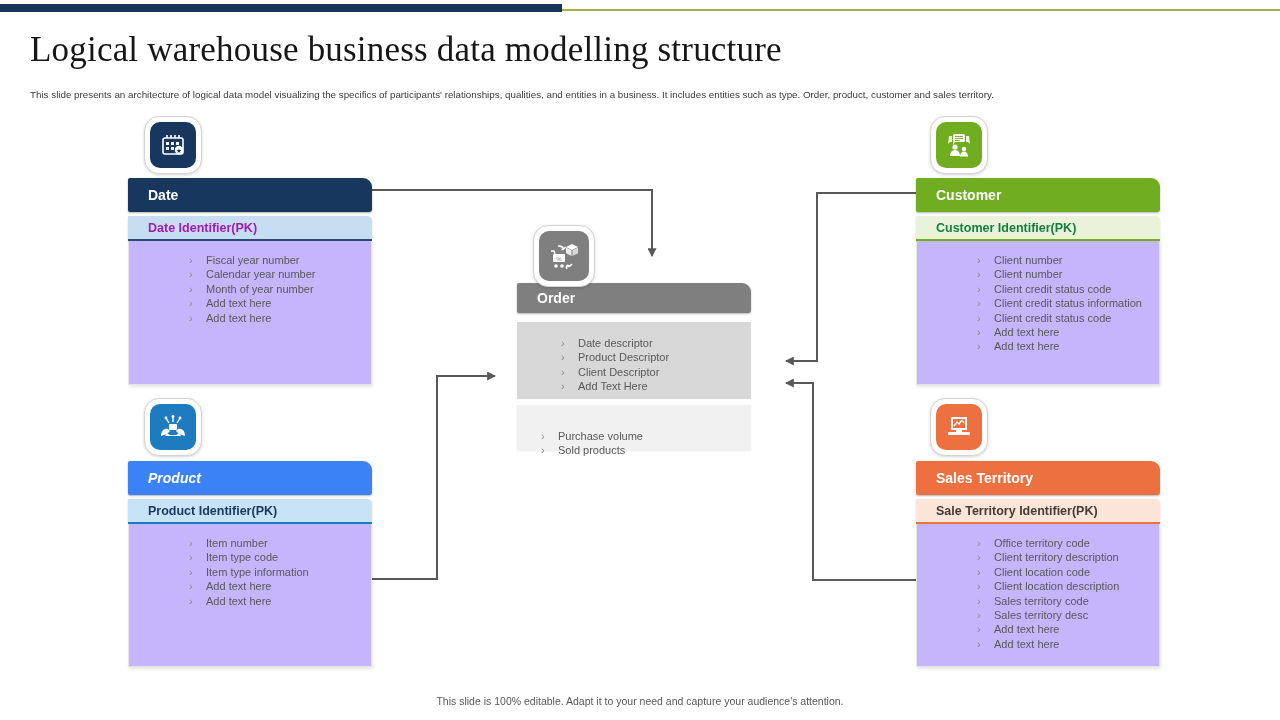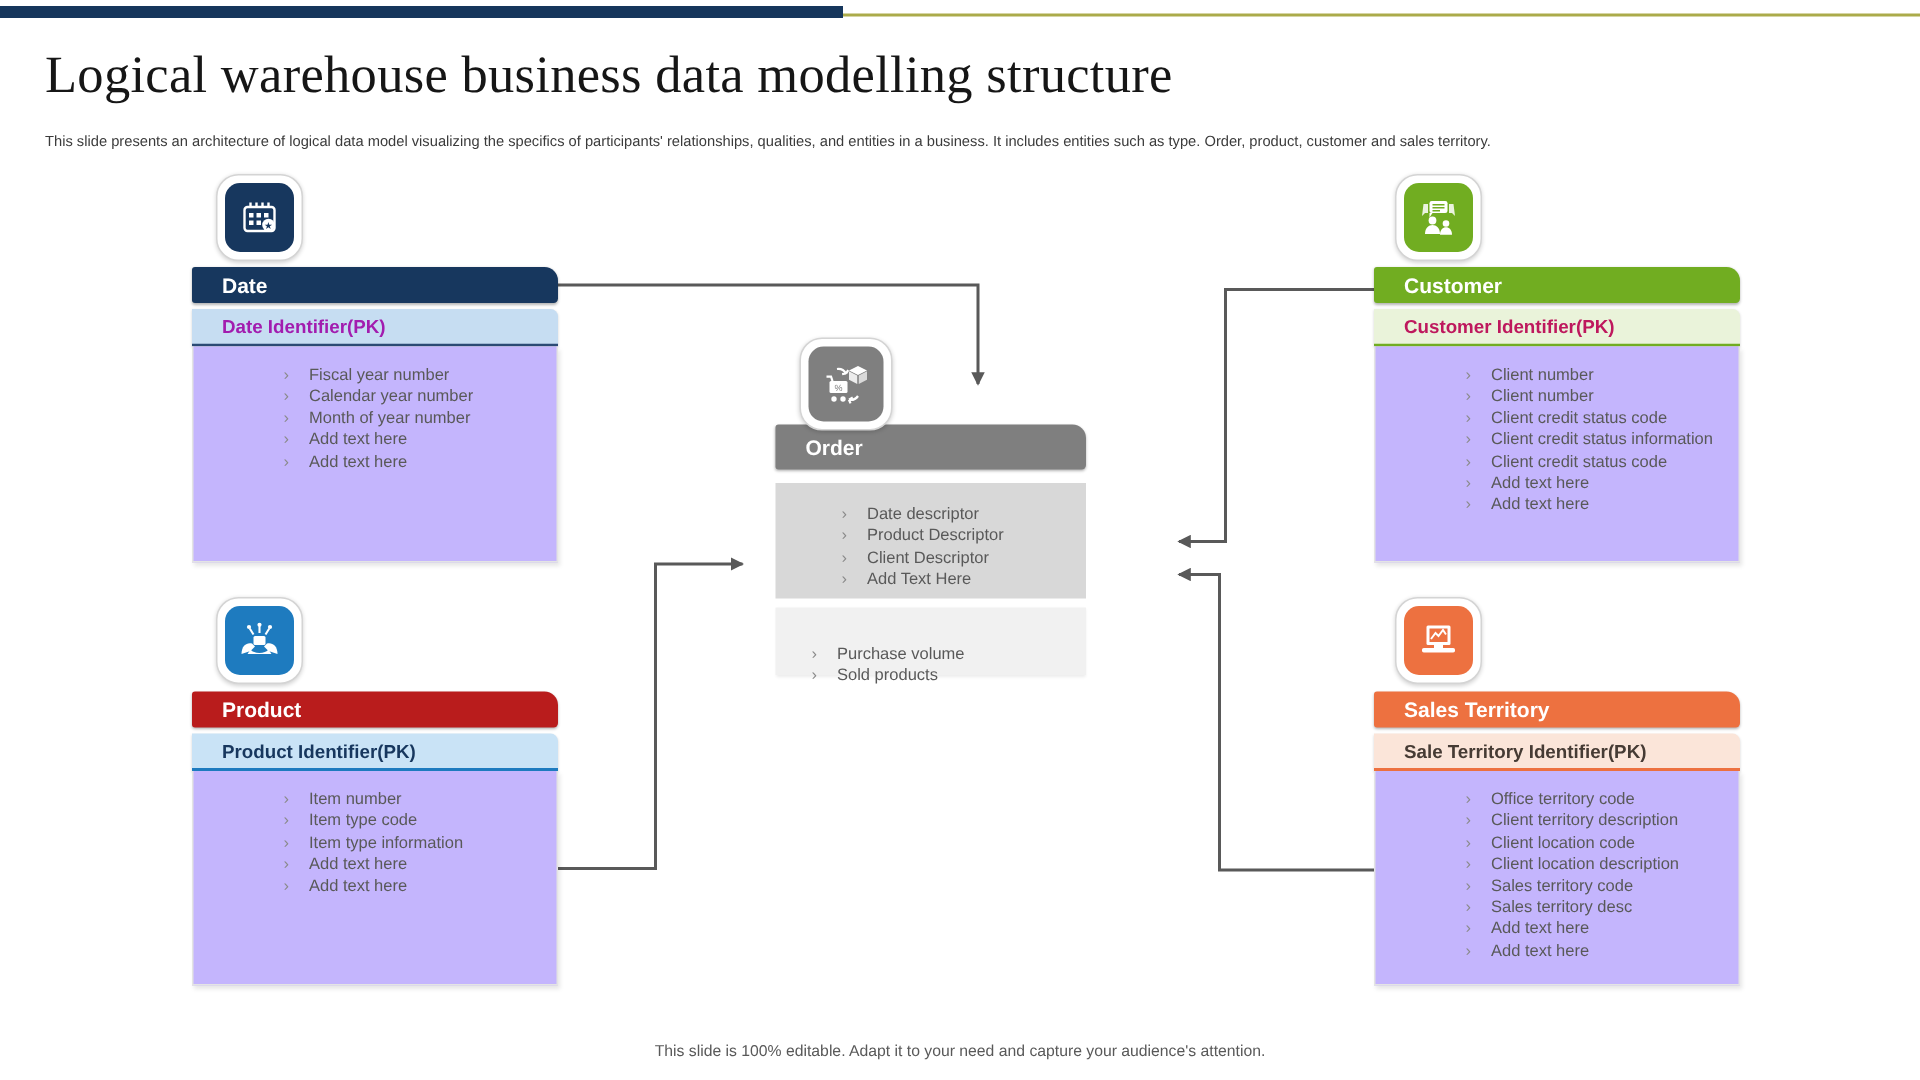--- a/index.html
+++ b/index.html
@@ -19,46 +19,46 @@
 
   
   .footer{position:absolute;left:0;top:695px;width:1280px;margin:0;text-align:center;
           font-size:10.5px;color:#595959;}
 
   
   .connectors{position:absolute;left:0;top:0;z-index:1;pointer-events:none;}
 
   
   .entity{position:absolute;width:244px;z-index:2;}
-  .hdr{height:24px;display:flex;align-items:center;padding-left:20px;box-sizing:border-box;
+  .hdr{height:34px;display:flex;align-items:center;padding-left:20px;box-sizing:border-box;
        color:#fff;font-weight:bold;font-size:14px;border-radius:2px 9px 3px 2px;
        box-shadow:0 1px 2px rgba(0,0,0,.3);}
   .sub{margin-top:4px;height:25px;display:flex;align-items:center;padding-left:20px;
        box-sizing:border-box;font-weight:bold;font-size:12.5px;border-radius:0 5px 0 0;
        box-shadow:0 1px 2px rgba(0,0,0,.18);}
   .body{background:#c4b5fd;border:1px solid #E4E4E4;border-top:none;box-sizing:border-box;
         box-shadow:1px 2px 3px rgba(0,0,0,.10);padding-left:36px;}
   .body ul, .osec ul{list-style:none;margin:0;padding:12px 8px 0 23px;}
   .body li, .osec li{position:relative;padding-left:18px;font-size:11px;line-height:14.4px;
         color:#595959;}
   .body li::before, .osec li::before{content:"\203A";position:absolute;left:1px;top:0;
         color:#8a8a8a;font-size:11px;}
 
   
   .date .hdr{background:#17375E;}
   .date .sub{background:#C6DDF2;color:#a21caf;border-bottom:2px solid #2B4A74;}
-  .product .hdr{background:#b91c1c;}
+  .product .hdr{background:#3b82f6;font-style:italic;}
   .product .sub{background:#C9E3F6;color:#17375E;border-bottom:2px solid #1E7BBF;}
   .customer .hdr{background:#71AD21;}
-  .customer .sub{background:#EAF3DA;color:#be185d;border-bottom:2px solid #71AD21;}
+  .customer .sub{background:#EAF3DA;color:#15803d;border-bottom:2px solid #71AD21;}
   .sales .hdr{background:#ED7140;}
   .sales .sub{background:#FBE5D9;color:#463B34;border-bottom:2px solid #ED7140;}
 
   
-  .order{width:207px;}
+  .order{width:234px;}
   .order .hdr{height:30px;background:#7F7F7F;}
   .osec{box-sizing:border-box;}
   .osec1{margin-top:9px;height:77px;background:#D8D8D8;padding-left:20px;}
   .osec1 ul{padding-top:14px;}
   .osec2{margin-top:6px;height:45px;background:#F1F1F1;box-shadow:0 1px 2px rgba(0,0,0,.08);}
   .osec2 ul{padding-top:24px;}
 
   
   .icon-badge{position:absolute;width:58px;height:58px;background:#fff;border:1px solid #D4D4D4;
               border-radius:15px;padding:5px;box-sizing:border-box;z-index:3;

